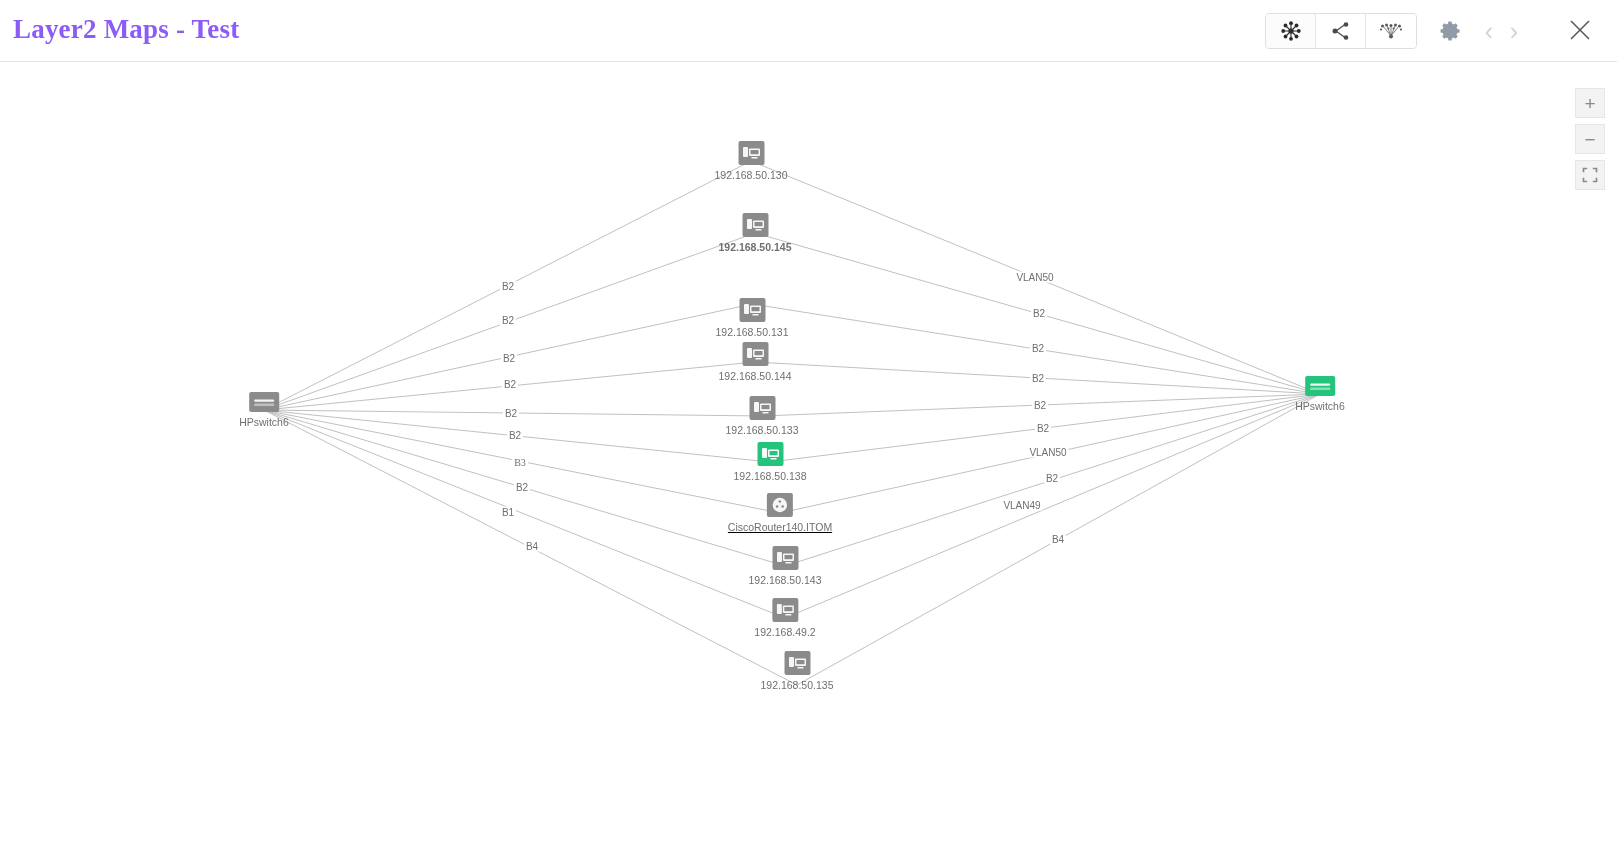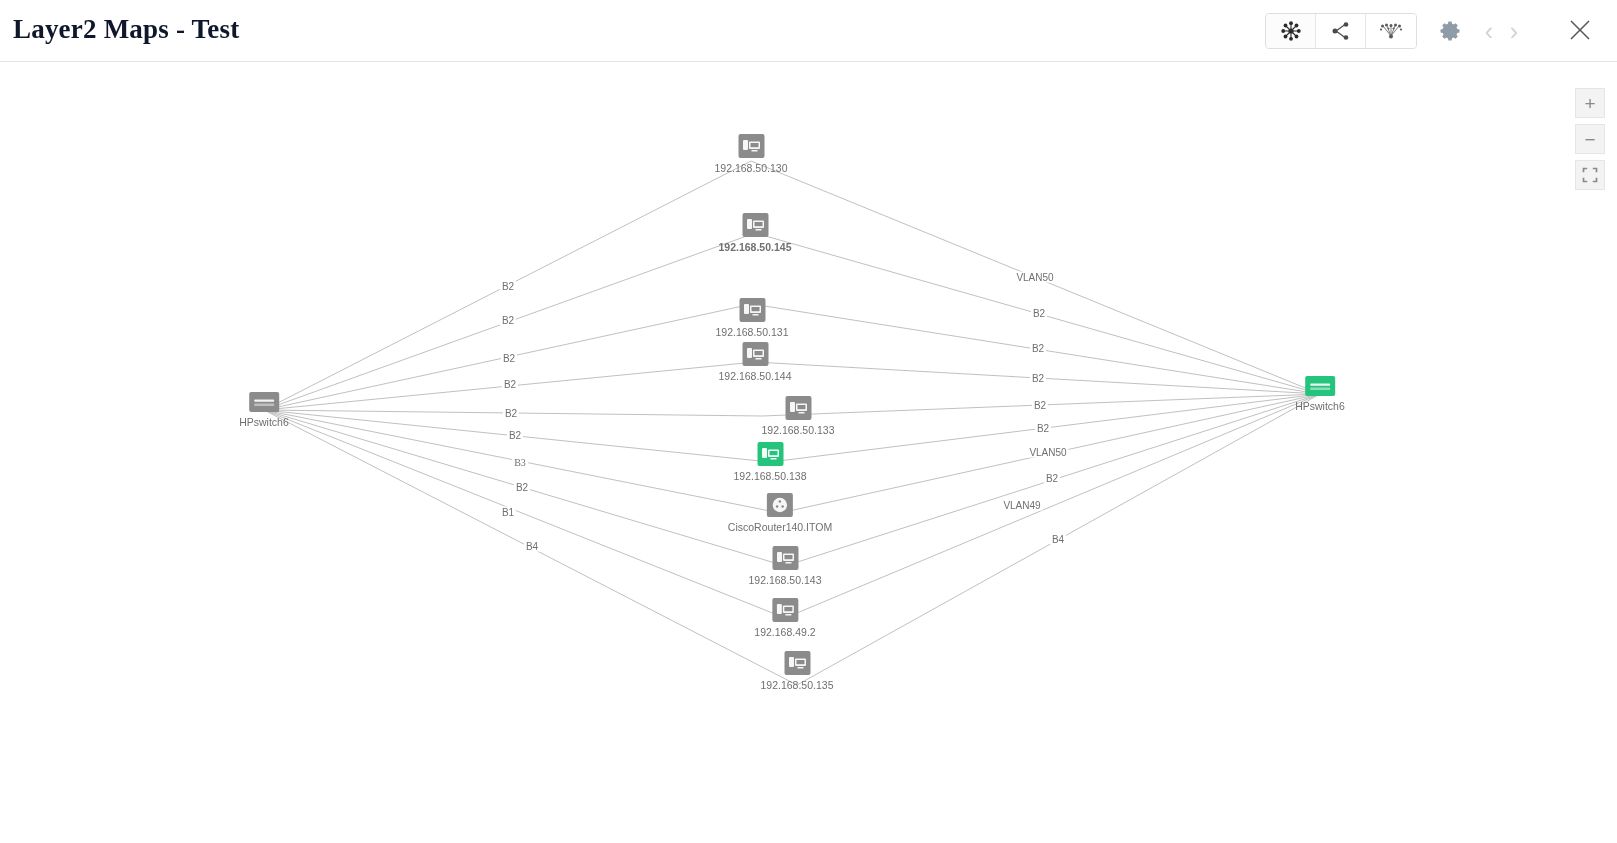--- a/index.html
+++ b/index.html
@@ -16,21 +16,21 @@
   
   #header {
     position: absolute; top: 0; left: 0;
     width: 1617px; height: 62px;
     border-bottom: 1px solid #e3e3e3;
     background: #fff;
   }
   #page-title {
     position: absolute; left: 13px; top: 14px;
     font-family: "Liberation Serif", serif;
-    font-size: 27px; font-weight: 700; color: #0f172a;
+    font-size: 27px; font-weight: 700; color: #8b5cf6;
     letter-spacing: .2px; white-space: nowrap;
   }
 
   
   #layout-group {
     position: absolute; right: 200px; top: 13px;
     height: 36px; display: flex;
     border: 1px solid #dedede; border-radius: 4px;
     overflow: hidden; background: #fff;
   }
@@ -250,21 +250,21 @@
         </div>
         <div class="node" style="left: 1320px; top: 332px;">
           <div class="node-icon switch active">
             <svg width="22" height="13" viewBox="0 0 22 13">
               <rect x="1" y="3.5" width="20" height="2.2" rx="1" fill="#fff" opacity=".9"></rect>
               <rect x="1" y="7.5" width="20" height="2.6" rx="0.6" fill="#fff" opacity=".45"></rect>
             </svg>
           </div>
           <div class="node-label">HPswitch6</div>
         </div>
-        <div class="node" style="left: 751px; top: 92px;">
+        <div class="node" style="left: 751px; top: 99px;">
           <div class="node-icon host">
             <svg width="18" height="16" viewBox="0 0 18 16">
               <rect x="0.5" y="2" width="5" height="10" rx="1" fill="#fff" opacity=".92"></rect>
               <rect x="6.5" y="3.5" width="11" height="7.5" rx="1" fill="#fff" opacity=".92"></rect>
               <rect x="8" y="5" width="8" height="4.2" fill="#8b8b8b"></rect>
               <rect x="9" y="12" width="6" height="1.5" fill="#fff" opacity=".92"></rect>
             </svg>
           </div>
           <div class="node-label">192.168.50.130</div>
         </div>
@@ -294,21 +294,21 @@
           <div class="node-icon host">
             <svg width="18" height="16" viewBox="0 0 18 16">
               <rect x="0.5" y="2" width="5" height="10" rx="1" fill="#fff" opacity=".92"></rect>
               <rect x="6.5" y="3.5" width="11" height="7.5" rx="1" fill="#fff" opacity=".92"></rect>
               <rect x="8" y="5" width="8" height="4.2" fill="#8b8b8b"></rect>
               <rect x="9" y="12" width="6" height="1.5" fill="#fff" opacity=".92"></rect>
             </svg>
           </div>
           <div class="node-label">192.168.50.144</div>
         </div>
-        <div class="node" style="left: 798px; top: 354px;">
+        <div class="node" style="left: 762px; top: 354px;">
           <div class="node-icon host">
             <svg width="18" height="16" viewBox="0 0 18 16">
               <rect x="0.5" y="2" width="5" height="10" rx="1" fill="#fff" opacity=".92"></rect>
               <rect x="6.5" y="3.5" width="11" height="7.5" rx="1" fill="#fff" opacity=".92"></rect>
               <rect x="8" y="5" width="8" height="4.2" fill="#8b8b8b"></rect>
               <rect x="9" y="12" width="6" height="1.5" fill="#fff" opacity=".92"></rect>
             </svg>
           </div>
           <div class="node-label">192.168.50.133</div>
         </div>
@@ -316,21 +316,21 @@
           <div class="node-icon host active">
             <svg width="18" height="16" viewBox="0 0 18 16">
               <rect x="0.5" y="2" width="5" height="10" rx="1" fill="#fff" opacity=".95"></rect>
               <rect x="6.5" y="3.5" width="11" height="7.5" rx="1" fill="#fff" opacity=".95"></rect>
               <rect x="8" y="5" width="8" height="4.2" fill="#25c47d"></rect>
               <rect x="9" y="12" width="6" height="1.5" fill="#fff" opacity=".95"></rect>
             </svg>
           </div>
           <div class="node-label">192.168.50.138</div>
         </div>
-        <div class="node" style="left: 780px; top: 451px;">
+        <div class="node" style="left: 780px; top: 451px; text-decoration: underline;">
           <div class="node-icon router">
             <svg width="18" height="18" viewBox="0 0 18 18">
               <circle cx="9" cy="9" r="7.2" fill="#fff" opacity=".92"></circle>
               <circle cx="9" cy="5.6" r="1.25" fill="#8b8b8b"></circle>
               <circle cx="6.2" cy="10.6" r="1.25" fill="#8b8b8b"></circle>
               <circle cx="11.8" cy="10.6" r="1.25" fill="#8b8b8b"></circle>
             </svg>
           </div>
           <div class="node-label">CiscoRouter140.ITOM</div>
         </div>

